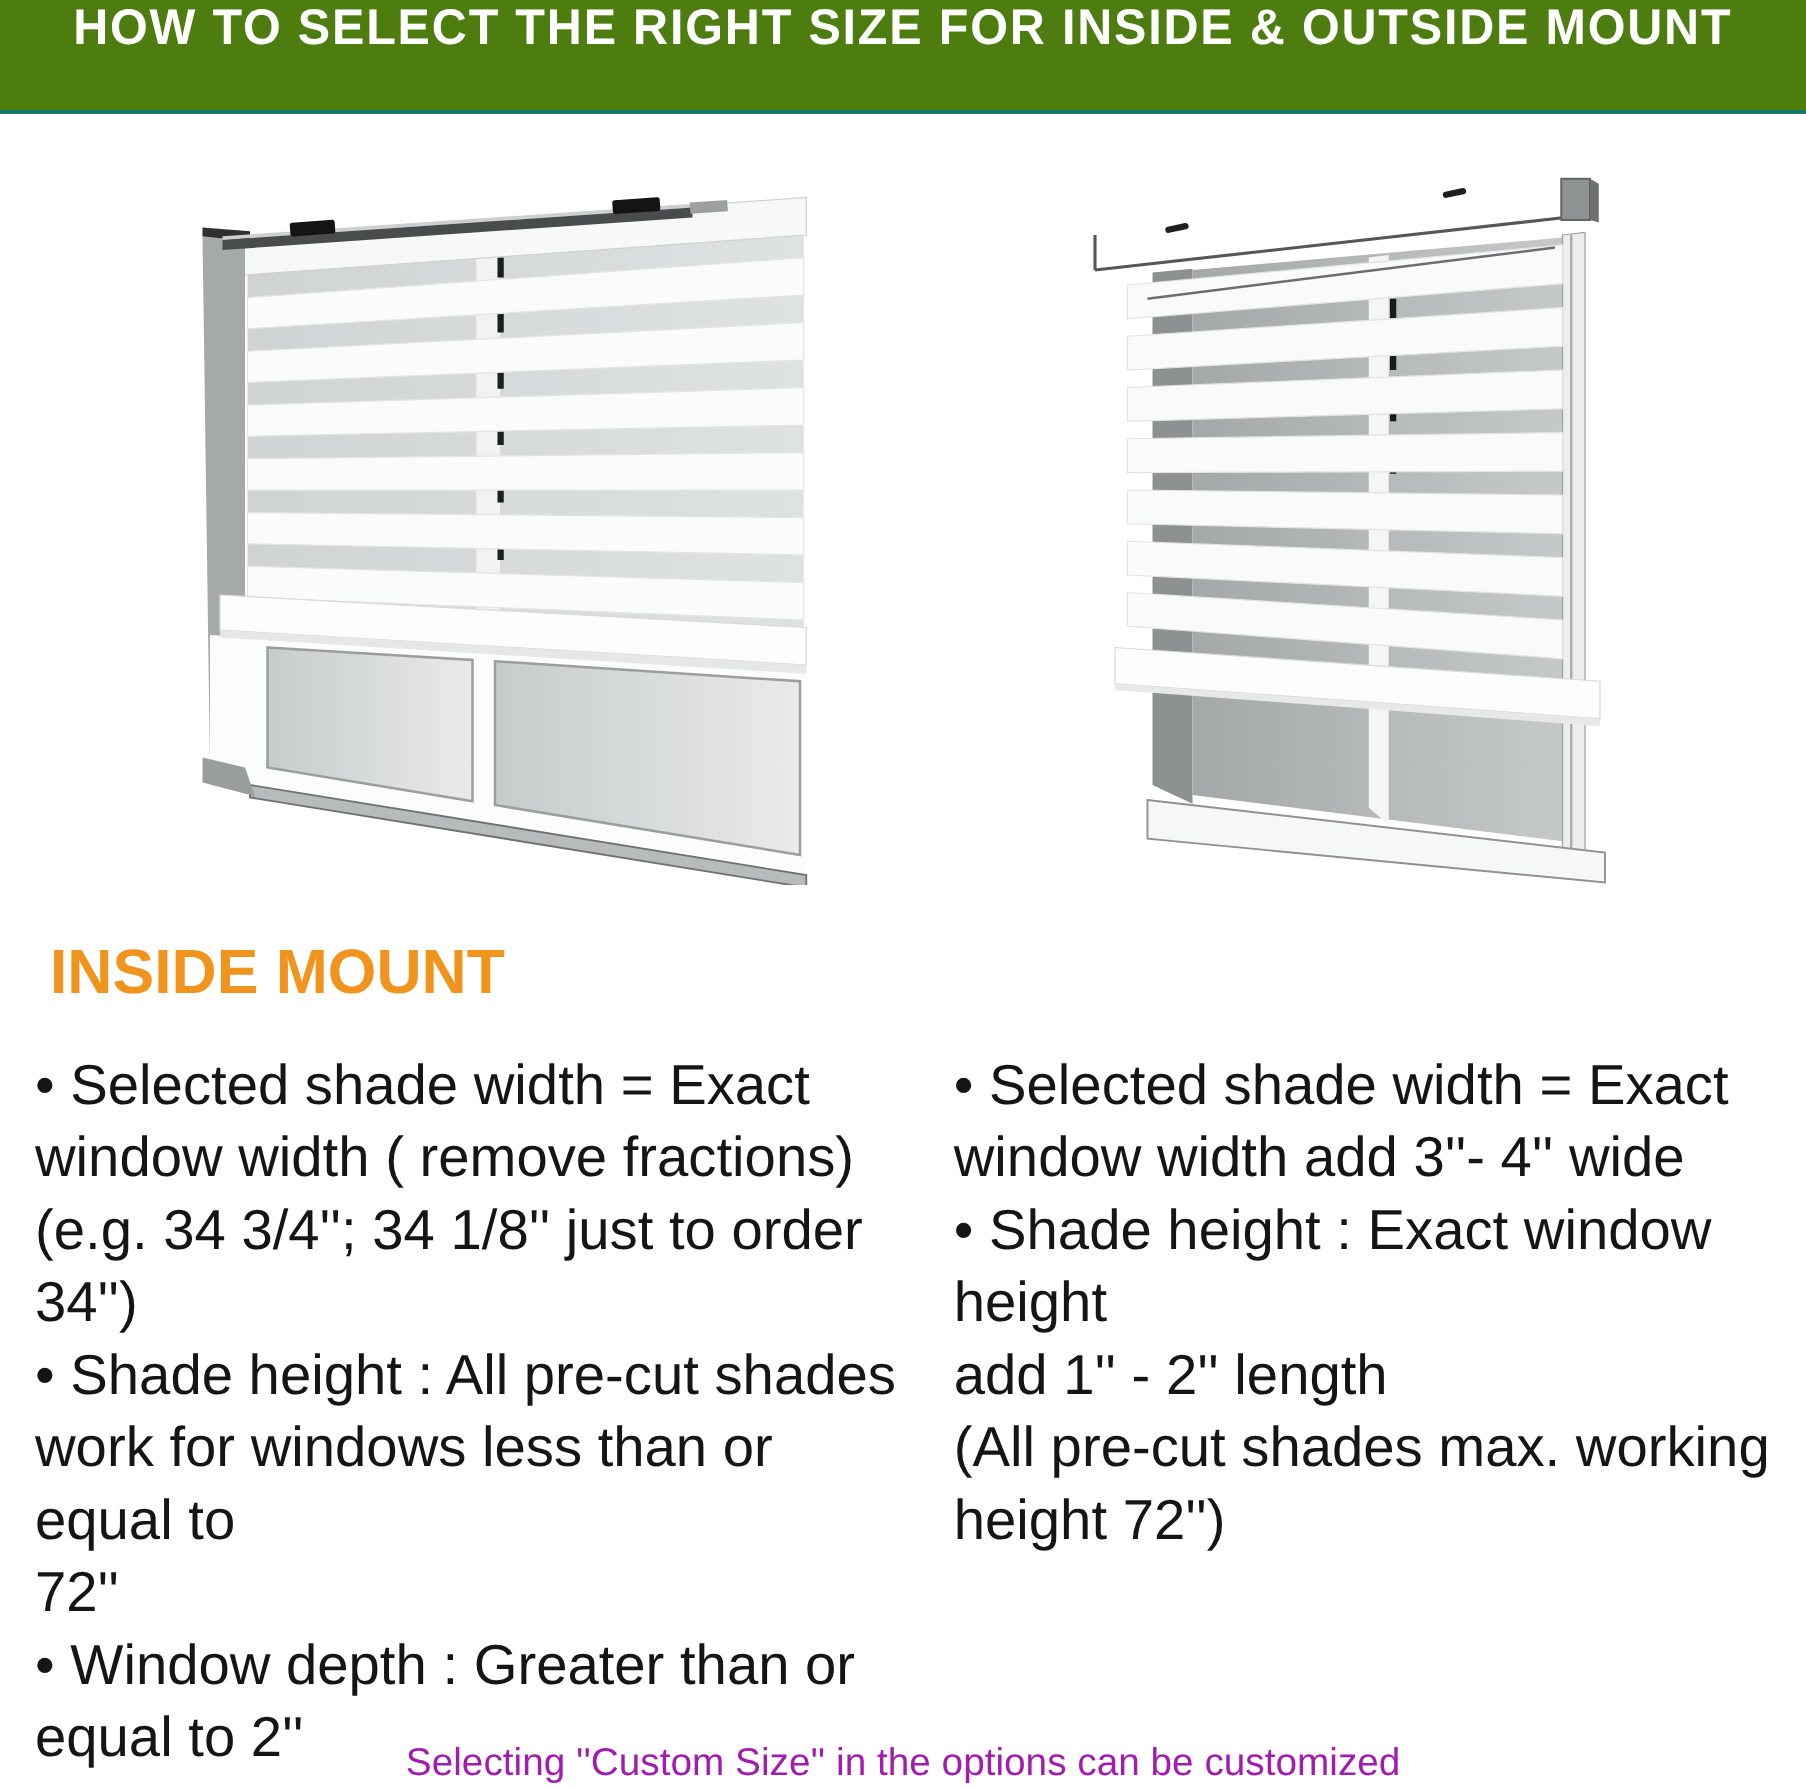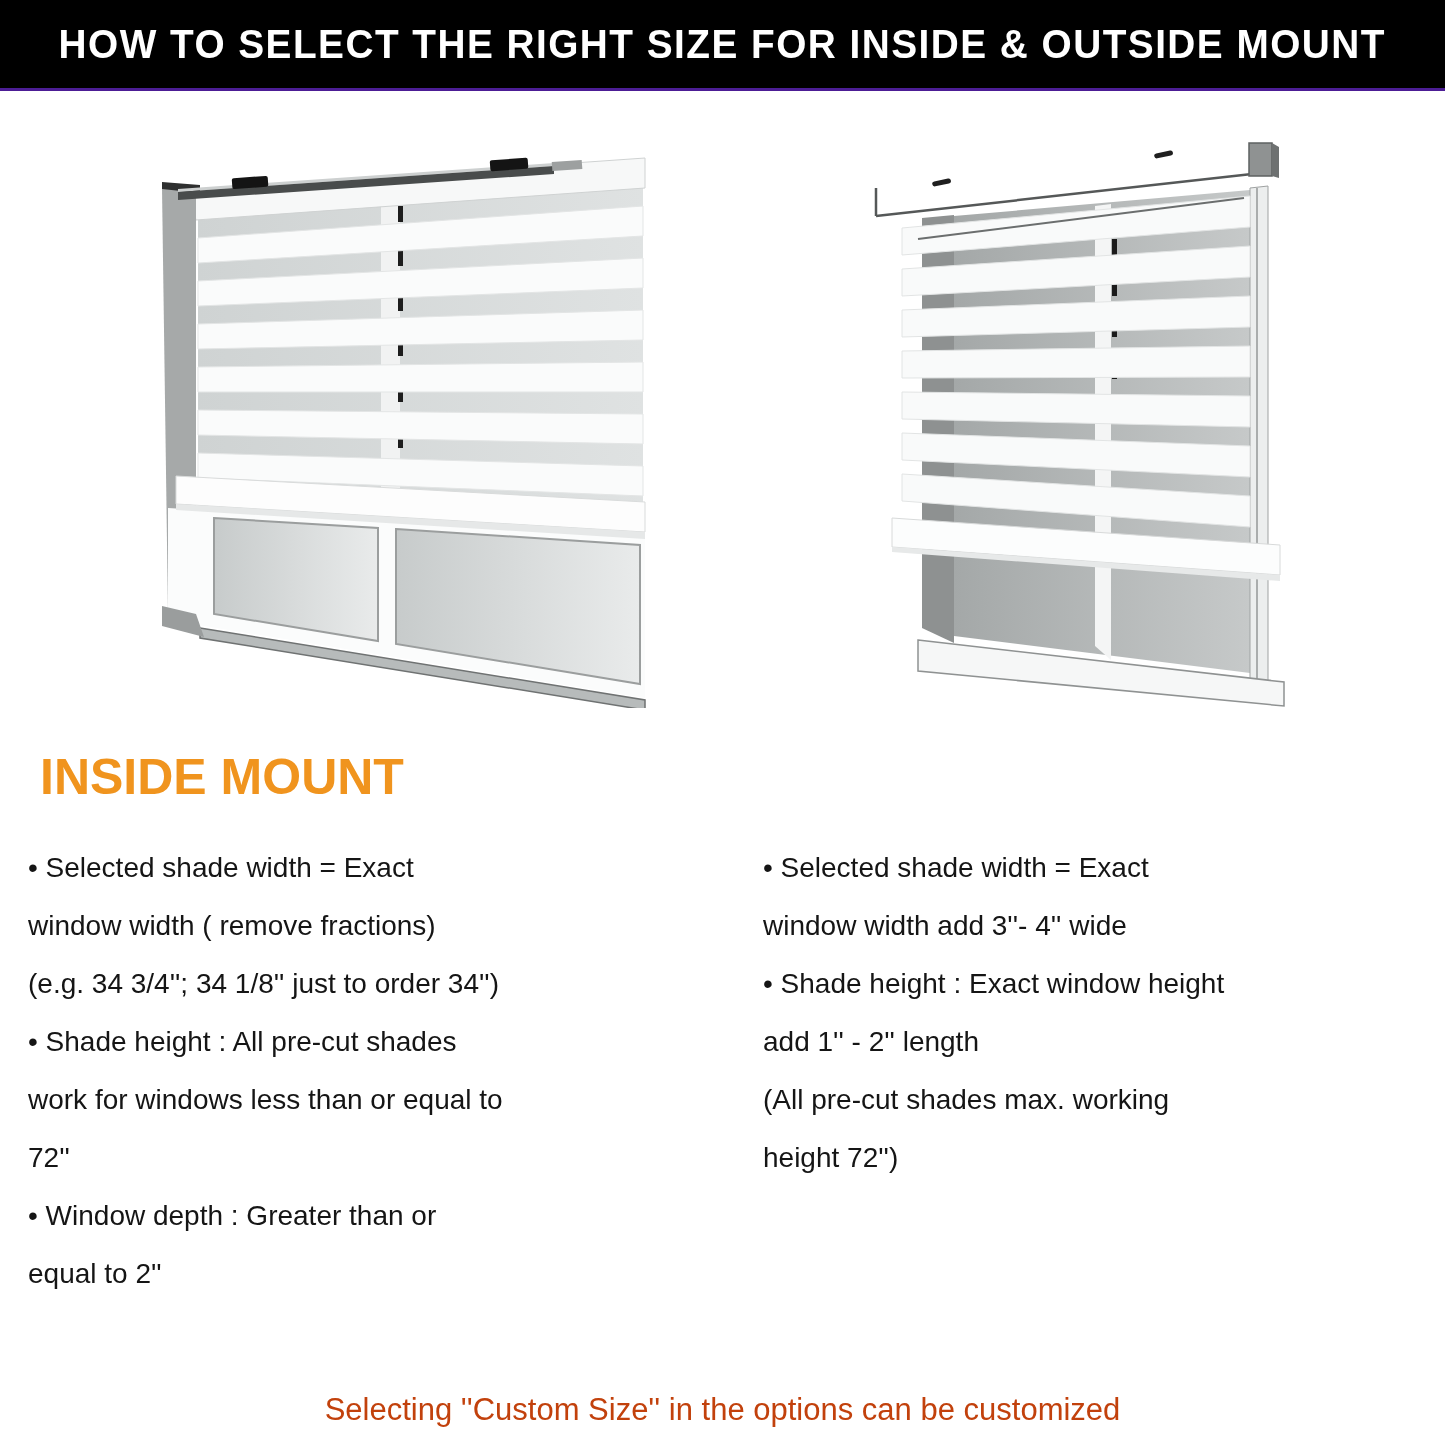--- a/index.html
+++ b/index.html
@@ -8,23 +8,23 @@
     width:1445px;
     height:1432px;
     background:#ffffff;
     font-family:"Liberation Sans", sans-serif;
     overflow:hidden;
   }
   
   .banner{
     position:absolute; top:0; left:0;
     width:100%; height:88px;
-    background:#000000;
-    border-bottom:3px solid #4c1d95;
-    display:flex; align-items:center; justify-content:center;
+    background:#4d7c0f;
+    border-bottom:3px solid #0f766e;
+    display:flex; align-items:flex-start; justify-content:center;
   }
   .banner h1{
     margin:0;
     font-size:40px;
     font-weight:bold;
     color:#ffffff;
     letter-spacing:1.5px;
     white-space:nowrap;
     transform:scaleX(0.97);
     transform-origin:center;
@@ -41,35 +41,35 @@
     font-weight:bold;
     color:#F0941E;
     white-space:nowrap;
   }
   .col-heading.left{left:40px; top:748px;}
   .col-heading.right{left:785px; top:748px;}
   
   .col-text{
     position:absolute;
     top:839px;
-    font-size:28px;
+    font-size:45px;
     line-height:58px;
     color:#151515;
     white-space:pre-line;
   }
   .col-text.left{left:28px; width:700px;}
   .col-text.right{left:763px; width:680px;}
   
   .footer-note{
     position:absolute;
     top:1392px; left:0;
     width:100%;
     text-align:center;
     font-size:31px;
-    color:#c2410c;
+    color:#a21caf;
     letter-spacing:0px;
   }
 </style>
 </head>
 <body>
 
 <div class="page">
 
   <header class="banner">
     <h1>HOW TO SELECT THE RIGHT SIZE FOR INSIDE &amp; OUTSIDE MOUNT</h1>

